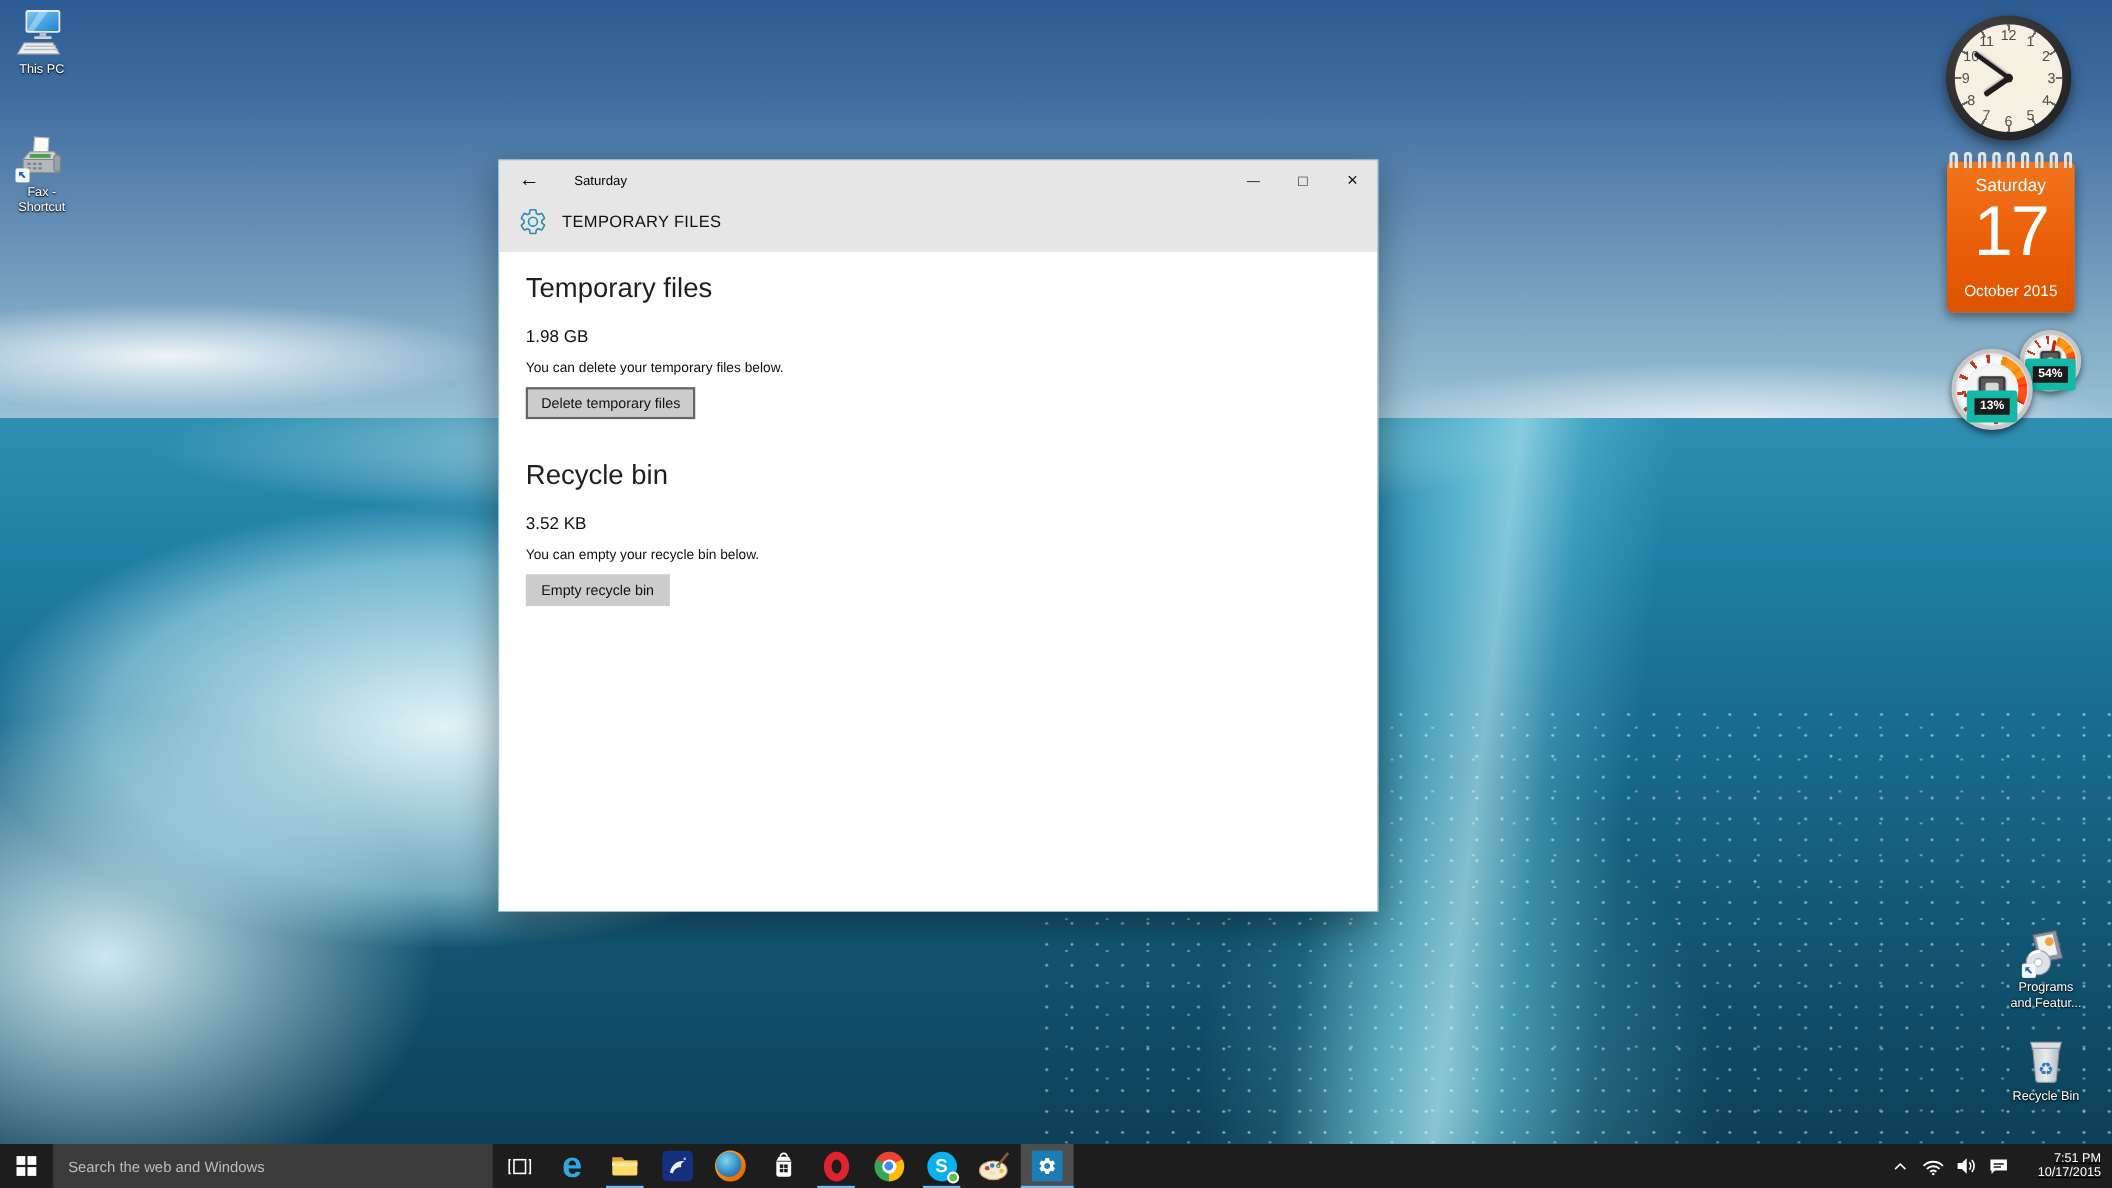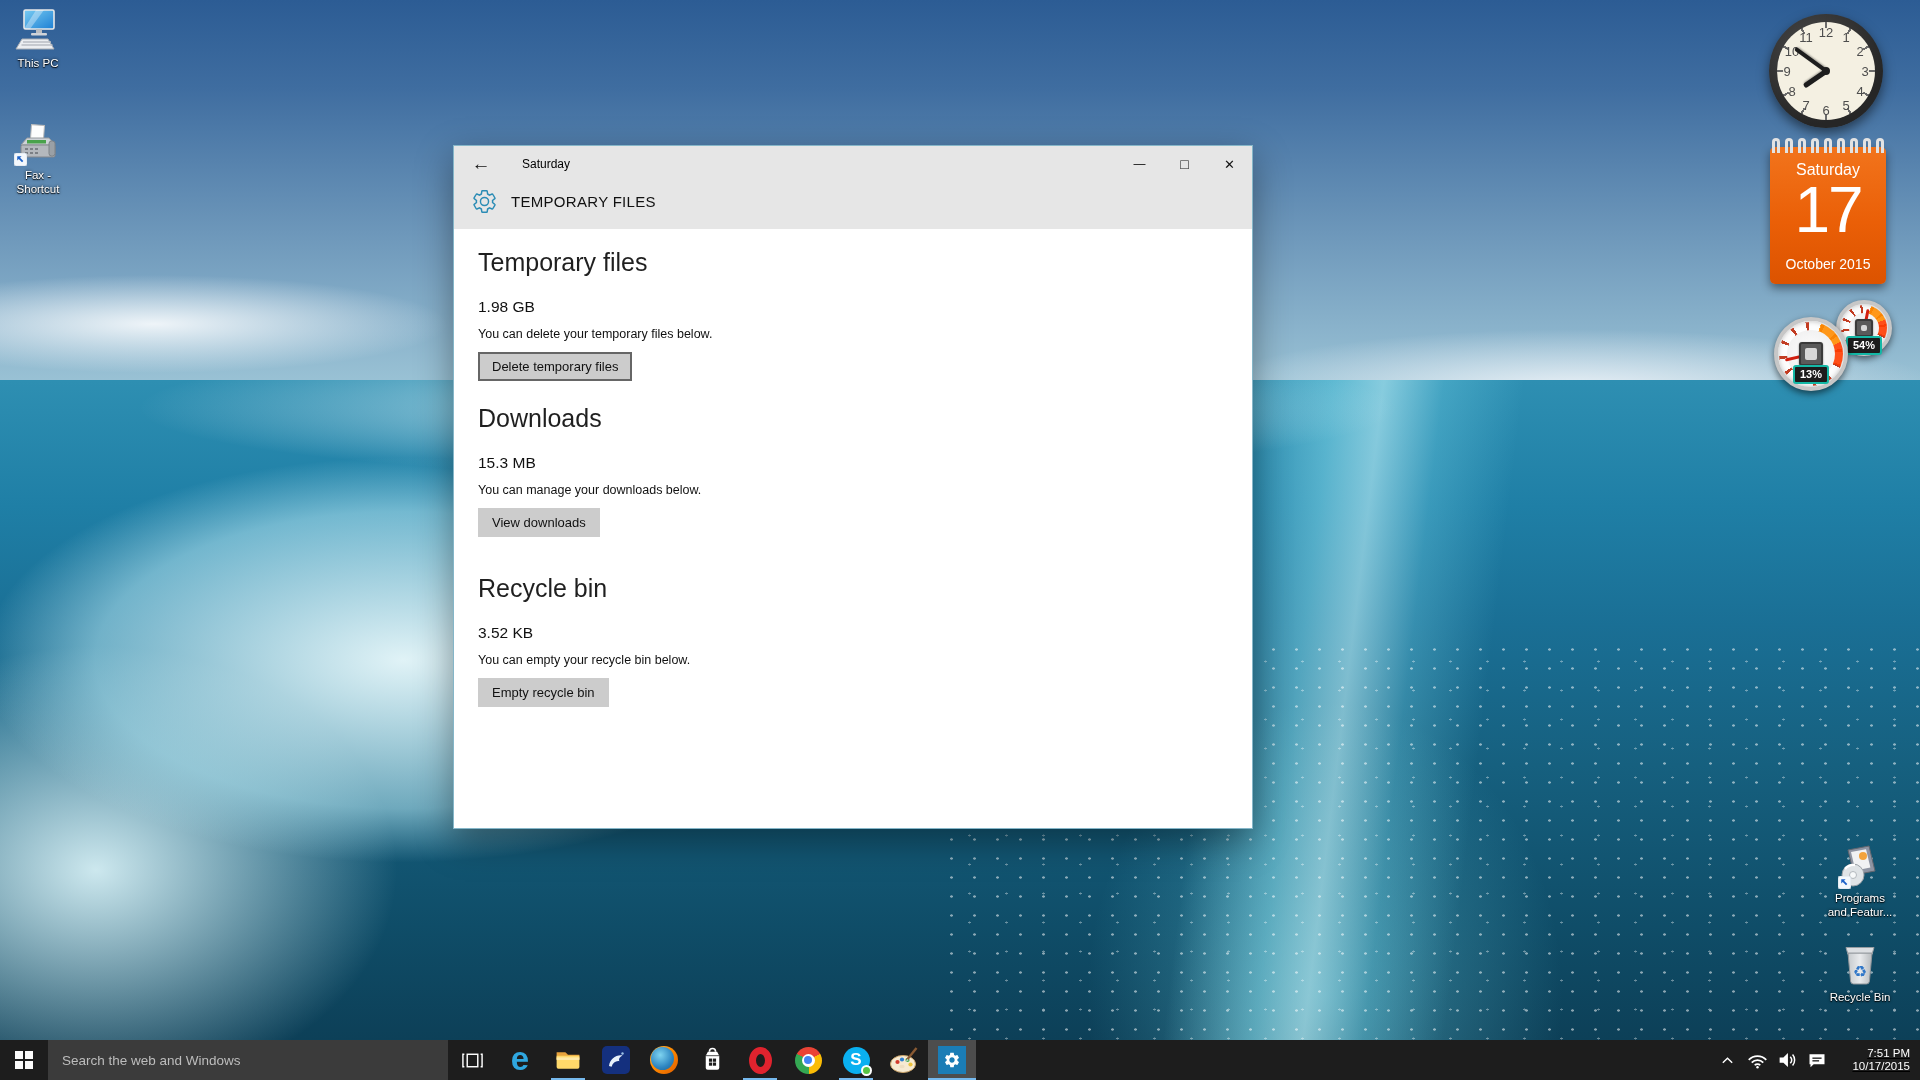--- a/index.html
+++ b/index.html
@@ -83,21 +83,21 @@
   .g-needle { position:absolute; left:50%; bottom:50%; width:3px; background:#d21f10; transform-origin:50% 100%;
     border-radius:2px; }
   .gauge-big .g-needle { height:27px; margin-left:-1.5px; transform:rotate(-103deg); }
   .gauge-small .g-needle { height:19px; margin-left:-1.5px; transform:rotate(11deg); }
   .g-chip { position:absolute; left:50%; top:50%; transform:translate(-50%,-50%); background:#5a5a5a;
     border:2px solid #3a3a3a; border-radius:3px; box-shadow:0 1px 2px rgba(0,0,0,.5); }
   .gauge-big .g-chip { width:24px; height:24px; }
   .gauge-small .g-chip { width:18px; height:18px; }
   .g-chip i { position:absolute; inset:4px; background:#d8d8d8; border-radius:2px; }
   .g-badge { position:absolute; left:50%; transform:translateX(-50%); background:#1c1c1c; color:#fff;
-    border:2px solid #14b8a6; border-radius:3px; font-size:11px; font-weight:bold; padding:0 5px; line-height:15px;text-align:center; }
+    border:7px solid #14b8a6; border-radius:3px; font-size:11px; font-weight:bold; padding:0 5px; line-height:15px;text-align:center; }
   .gauge-big .g-badge { bottom:3px; }
   .gauge-small .g-badge { bottom:-3px; }
 
   
   .window { position:absolute; left:453px; top:145px; width:800px; height:684px; background:#fff;
     border:1px solid #85b6c8; box-shadow:0 12px 34px rgba(0,0,0,.38); }
   .win-header { position:absolute; left:0; top:0; right:0; height:83px; background:#e6e6e6; }
   .titlebar { display:flex; align-items:center; height:36px; }
   .back-btn { width:54px; text-align:center; font-size:19px; color:#111; cursor:default; }
   .win-title { font-size:12px; color:#000; margin-left:14px; }
@@ -325,26 +325,20 @@
     </div>
   </div>
 
   <div class="win-content">
     <div>
       <div class="sec-heading">Temporary files</div>
       <div class="sec-size">1.98 GB</div>
       <div class="sec-desc">You can delete your temporary files below.</div>
       <button class="sec-btn focused">Delete temporary files</button>
     </div>
-    <div class="sec-gap">
-      <div class="sec-heading">Downloads</div>
-      <div class="sec-size">15.3 MB</div>
-      <div class="sec-desc">You can manage your downloads below.</div>
-      <button class="sec-btn">View downloads</button>
-    </div>
     <div class="sec-gap-lg">
       <div class="sec-heading">Recycle bin</div>
       <div class="sec-size">3.52 KB</div>
       <div class="sec-desc">You can empty your recycle bin below.</div>
       <button class="sec-btn">Empty recycle bin</button>
     </div>
   </div>
 </div>
 
 <div class="taskbar">

